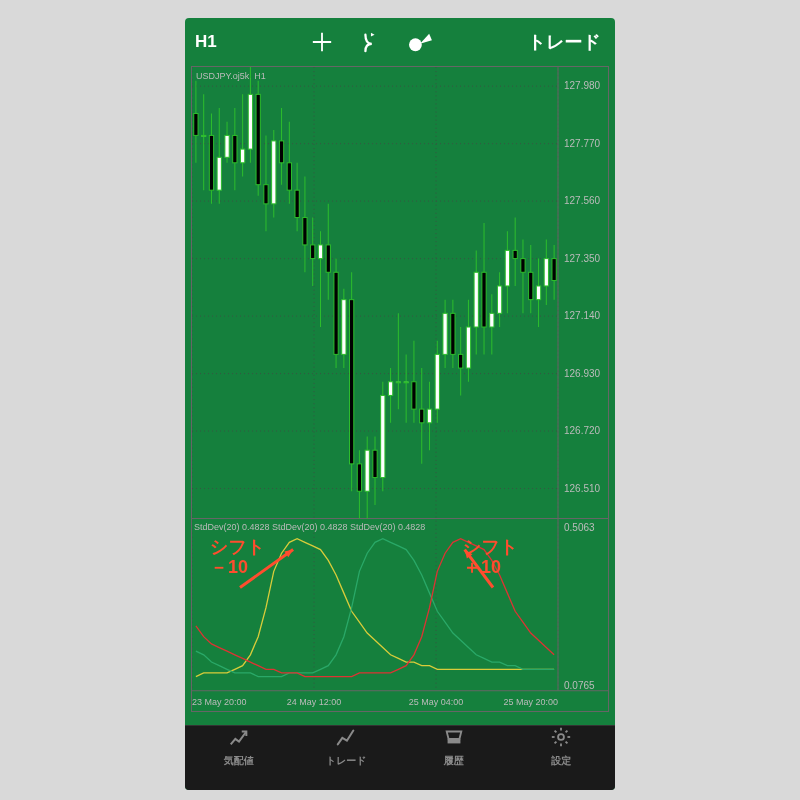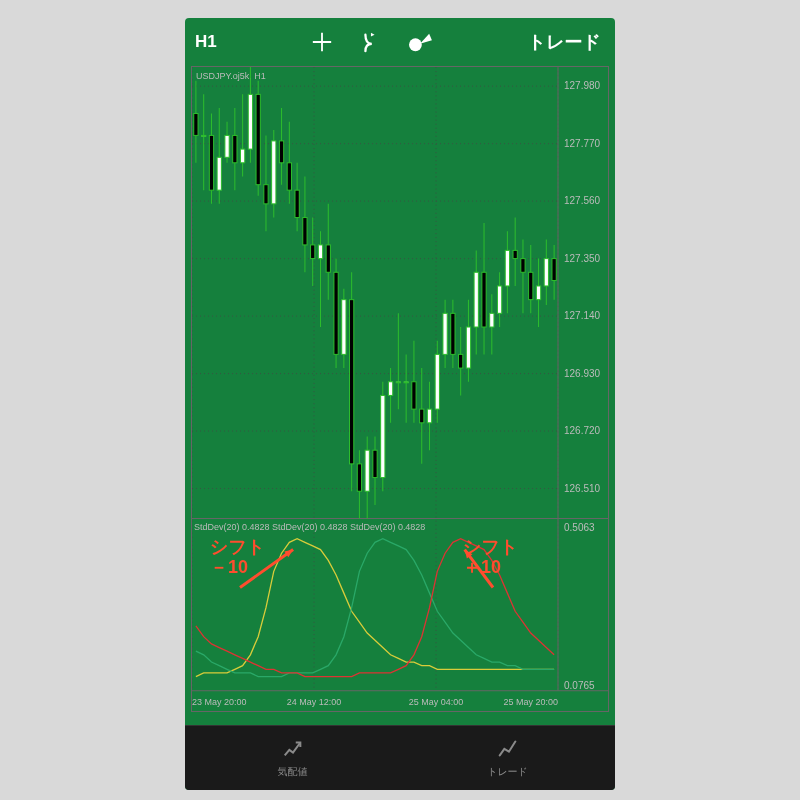--- a/index.html
+++ b/index.html
@@ -44,21 +44,21 @@
   top: 48px; bottom: 78px;
   border: 1px solid #666;
 }
 .tabs {
   position: absolute;
   left:0; right:0; bottom:0; height:64px;
   background: #1a1a1a;
   border-top: 1px solid #333;
   display:flex;
 }
-.tab { flex:1; display:flex; flex-direction:column; align-items:center; justify-content:center; gap:2px; color:#8a8a8a;}
+.tab { flex:1; display:flex; flex-direction:column; align-items:center; gap:2px; color:#8a8a8a;font-weight:bold;}
 .tab.active { color:#e7b22e; }
 .tab span.lbl { font-size: 10px; }
 </style>
 </head>
 <body>
 
 <div class="device">
   <div class="toolbar">
     <div class="tf">H1</div>
     <div class="icons">
@@ -230,14 +230,37 @@
             <path d="M15 6 L20 6 L20 11" stroke="currentColor" stroke-width="2.2" fill="none"></path>
           </svg></span>
         <span class="lbl">気配値</span>
       </div>
       <div class="tab">
         <span><svg width="24" height="22" viewBox="0 0 24 24">
             <path d="M3 20 L8 13 L13 16 L20 5" stroke="currentColor" stroke-width="2.2" fill="none" stroke-linecap="round"></path>
           </svg></span>
         <span class="lbl">トレード</span>
       </div>
+      <div class="tab">
+        <span><svg width="24" height="22" viewBox="0 0 24 24">
+            <path d="M4 6 L20 6 L18 14 L6 14 Z" fill="none" stroke="currentColor" stroke-width="2"></path>
+            <rect x="5" y="14" width="14" height="5" fill="currentColor"></rect>
+          </svg></span>
+        <span class="lbl">履歴</span>
+      </div>
+      <div class="tab">
+        <span><svg width="24" height="22" viewBox="0 0 24 24">
+            <circle cx="12" cy="12" r="3.2" fill="none" stroke="currentColor" stroke-width="2"></circle>
+            <g stroke="currentColor" stroke-width="2">
+              <line x1="12" y1="2" x2="12" y2="5"></line>
+              <line x1="12" y1="19" x2="12" y2="22"></line>
+              <line x1="2" y1="12" x2="5" y2="12"></line>
+              <line x1="19" y1="12" x2="22" y2="12"></line>
+              <line x1="5" y1="5" x2="7" y2="7"></line>
+              <line x1="17" y1="17" x2="19" y2="19"></line>
+              <line x1="5" y1="19" x2="7" y2="17"></line>
+              <line x1="17" y1="7" x2="19" y2="5"></line>
+            </g>
+          </svg></span>
+        <span class="lbl">設定</span>
+      </div>
     </div>
 </div>
 
 </body></html>

